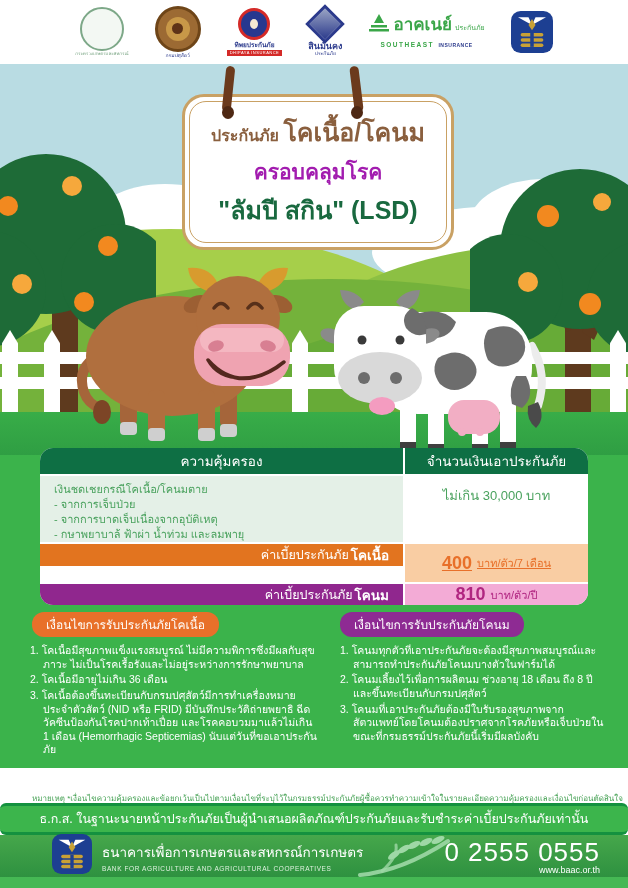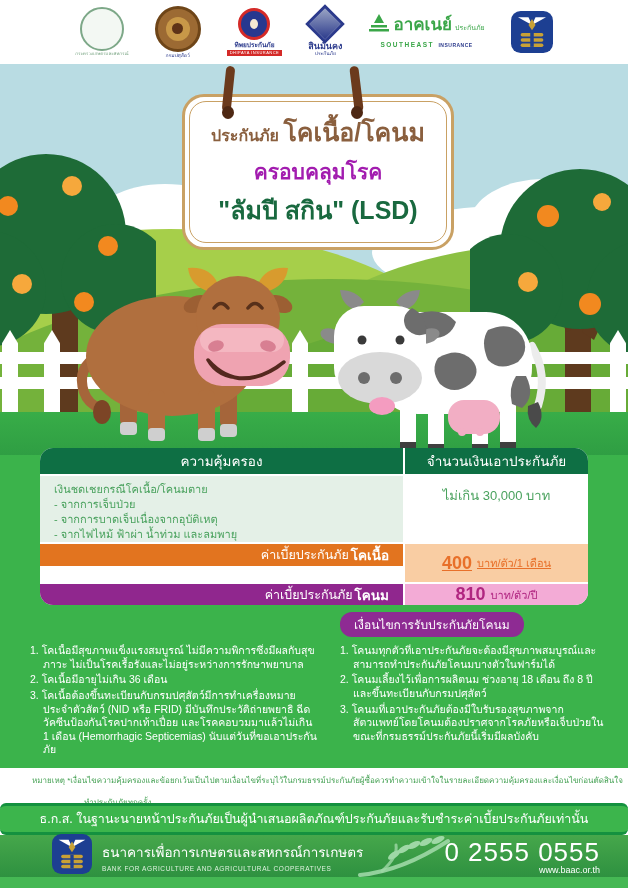--- a/index.html
+++ b/index.html
@@ -85,21 +85,21 @@
   .pill{position:absolute;z-index:21;color:#fff;font-size:12px;border-radius:12px;
         padding:3px 14px;white-space:nowrap;}
   .pill-beef{left:32px;top:612px;background:#e8702a;}
   .pill-dairy{left:340px;top:612px;background:#8e2b93;}
   .clist{position:absolute;z-index:21;color:#fff;font-size:10.5px;line-height:1.3;overflow:hidden;}
   .clist-beef{left:30px;top:644px;width:290px;height:120px;}
   .clist-dairy{left:340px;top:644px;width:268px;height:120px;}
   .citem{padding-left:13px;text-indent:-13px;margin-bottom:2px;overflow-wrap:anywhere;}
   
   .fnote{position:absolute;top:768px;left:0;width:628px;height:35px;background:#fff;z-index:22;
-         color:#3f9e4e;font-size:8px;padding-top:6px;box-sizing:border-box;}
+         color:#3f9e4e;font-size:8px;padding-top:24px;box-sizing:border-box;}
   .fn1{padding-left:32px;white-space:nowrap;overflow:hidden;}
   .fn2{padding-left:84px;margin-top:9px;}
   .broker{position:absolute;top:803px;left:0;width:628px;height:32px;box-sizing:border-box;z-index:22;
           background:#3cb54c;border-top:3px solid #14913f;border-bottom:3px solid #14913f;
           display:flex;align-items:center;justify-content:center;color:#fff;font-size:12.5px;
           white-space:nowrap;overflow:hidden;border-radius:6px;}
   .footer{position:absolute;top:835px;left:0;width:628px;height:42px;z-index:22;
           background:linear-gradient(180deg,#46a74b,#2e9140);display:flex;align-items:center;}
   .f-logo{margin-left:52px;flex:0 0 auto;}
   .f-names{margin-left:10px;}
@@ -306,48 +306,49 @@
     <div class="trow">
       <div class="th-l">ความคุ้มครอง</div>
       <div class="th-r">จำนวนเงินเอาประกันภัย</div>
     </div>
     <div class="gap"></div>
     <div class="trow">
       <div class="tb-l">
         <div>เงินชดเชยกรณีโคเนื้อ/โคนมตาย</div>
         <div>- จากการเจ็บป่วย</div>
         <div>- จากการบาดเจ็บเนื่องจากอุบัติเหตุ</div>
-        <div>- จากไฟไหม้ ฟ้าผ่า น้ำท่วม และลมพายุ</div>
+        <div>- กษาพยาบาล้ ฟ้าผ่า น้ำท่วม และลมพายุ</div>
       </div>
       <div class="tb-r">ไม่เกิน 30,000 บาท</div>
     </div>
     <div class="gap"></div>
     <div class="trow beef">
       <div class="pr-l">
         <span>ค่าเบี้ยประกันภัย</span>
           <b>โคเนื้อ</b>
       </div>
       <div class="pr-r">
         <span class="num">400</span>
-        <span class="unit">บาท/ตัว/1 เดือน</span>
+        <span class="unit">บาท/ตัว/7 เดือน</span>
       </div>
     </div>
     <div class="gap"></div>
     <div class="trow dairy">
       <div class="pr-l">
         <span>ค่าเบี้ยประกันภัย</span>
           <b>โคนม</b>
       </div>
       <div class="pr-r">
         <span class="num">810</span>
         <span class="unit">บาท/ตัว/ปี</span>
       </div>
     </div>
   </div>
 
+  <div class="pill pill-beef">เงื่อนไขการรับประกันภัยโคเนื้อ</div>
   <div class="pill pill-dairy">เงื่อนไขการรับประกันภัยโคนม</div>
 
   <div class="clist clist-beef">
     <div class="citem">1. โคเนื้อมีสุขภาพแข็งแรงสมบูรณ์ ไม่มีความพิการซึ่งมีผลกับสุขภาวะ ไม่เป็นโรคเรื้อรังและไม่อยู่ระหว่างการรักษาพยาบาล</div>
     <div class="citem">2. โคเนื้อมีอายุไม่เกิน 36 เดือน</div>
     <div class="citem">3. โคเนื้อต้องขึ้นทะเบียนกับกรมปศุสัตว์มีการทำเครื่องหมายประจำตัวสัตว์ (NID หรือ FRID) มีบันทึกประวัติถ่ายพยาธิ ฉีดวัคซีนป้องกันโรคปากเท้าเปื่อย และโรคคอบวมมาแล้วไม่เกิน 1 เดือน (Hemorrhagic Septicemias) นับแต่วันที่ขอเอาประกันภัย</div>
   </div>
   <div class="clist clist-dairy">
     <div class="citem">1. โคนมทุกตัวที่เอาประกันภัยจะต้องมีสุขภาพสมบูรณ์และสามารถทำประกันภัยโคนมบางตัวในฟาร์มได้</div>
     <div class="citem">2. โคนมเลี้ยงไว้เพื่อการผลิตนม ช่วงอายุ 18 เดือน ถึง 8 ปี และขึ้นทะเบียนกับกรมปศุสัตว์</div>

